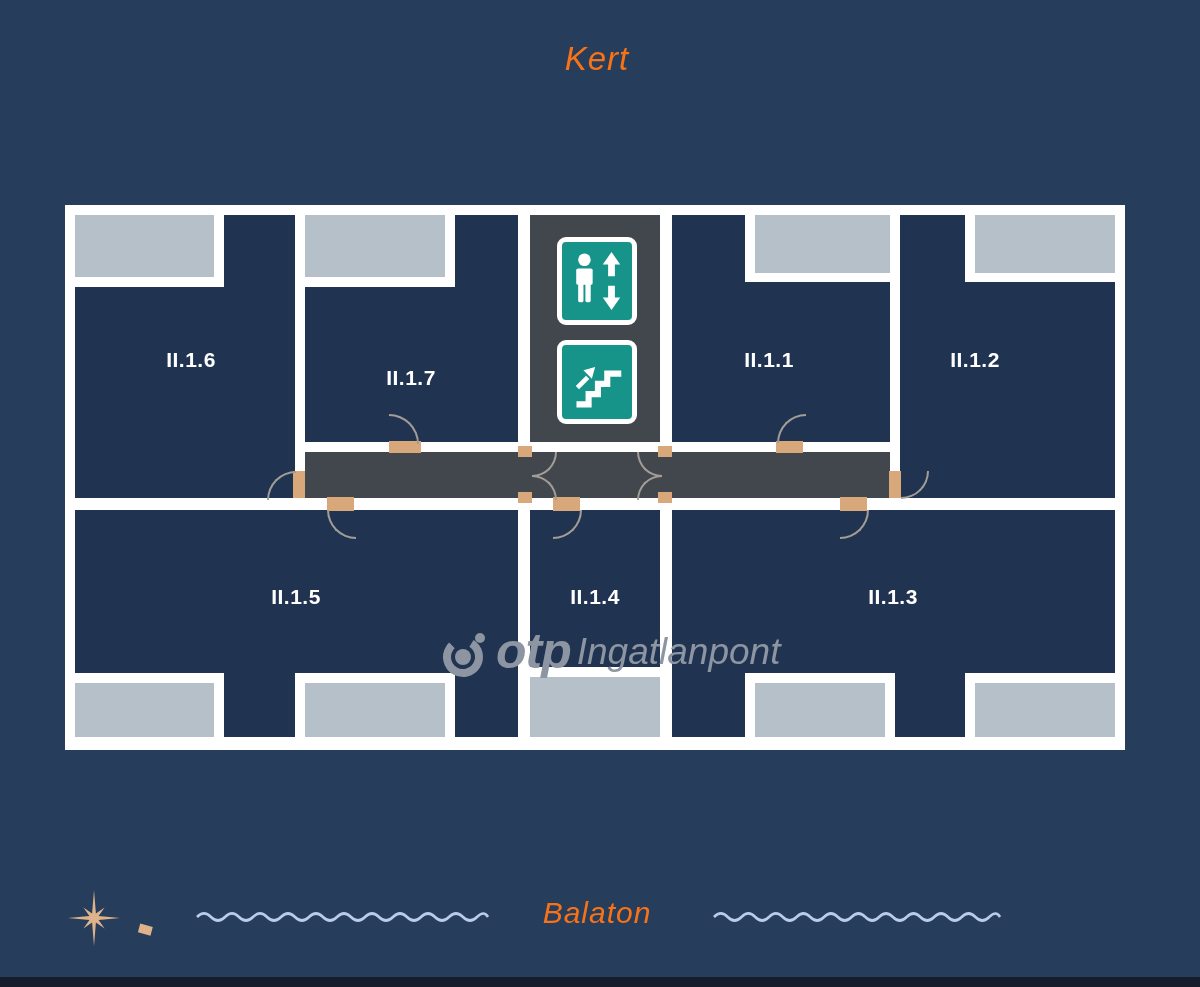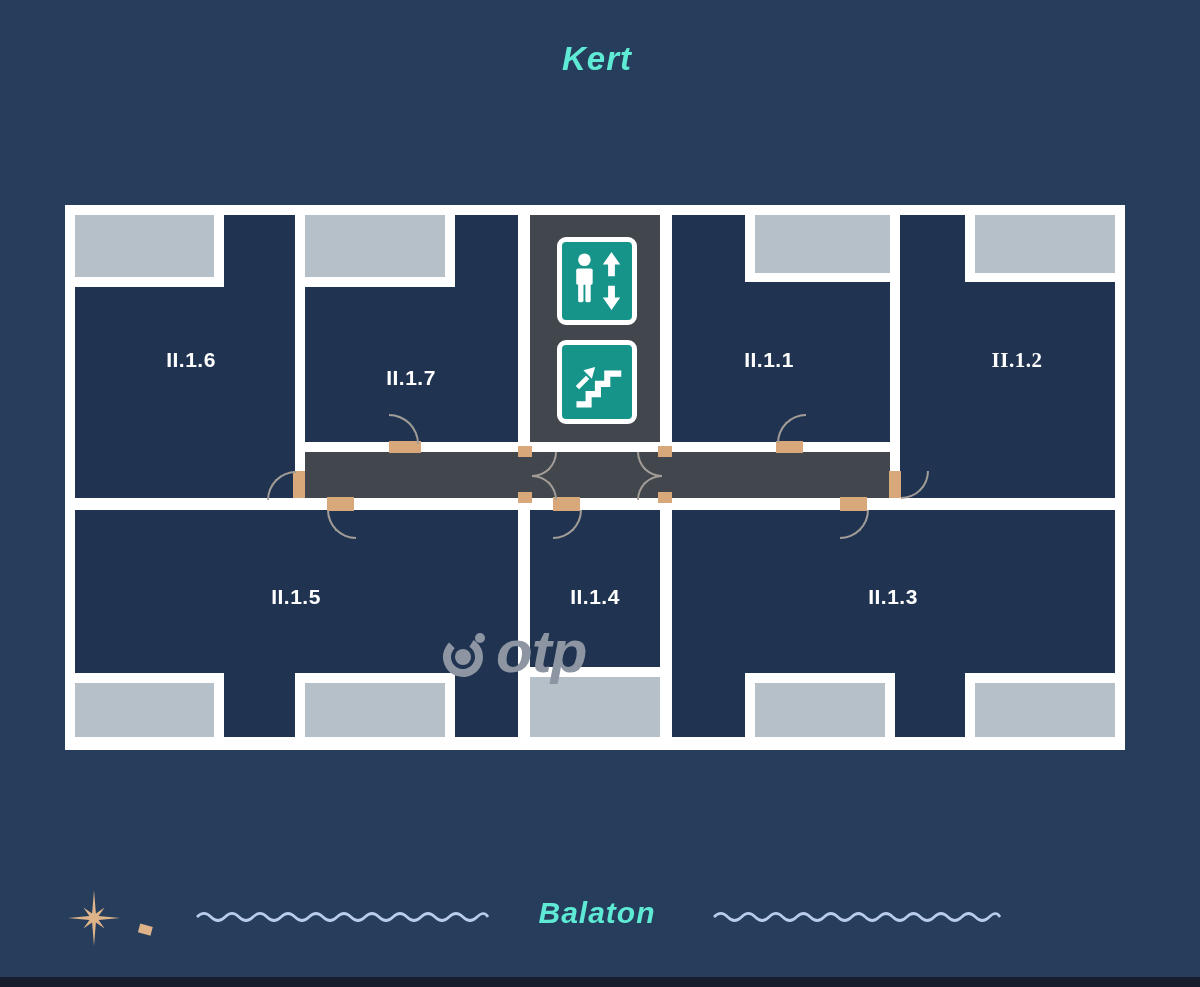--- a/index.html
+++ b/index.html
@@ -4,21 +4,21 @@
 <style>
   html,body{margin:0;padding:0;}
   body{
     width:1200px;height:987px;position:relative;overflow:hidden;
     background:#263d5c;
     font-family:"Liberation Sans", sans-serif;
   }
   .abs{position:absolute;}
   
   .caption{
-    position:absolute;color:#5eead4;font-weight:bold;font-style:italic;
+    position:absolute;color:#f97316;font-weight:normal;font-style:italic;
     white-space:nowrap;transform:translateX(-50%);
   }
   #kert{left:597px;top:40px;font-size:33px;letter-spacing:1px;}
   #balaton{left:597px;top:896px;font-size:30px;letter-spacing:1px;}
   
   #plan{
     position:absolute;left:65px;top:205px;width:1060px;height:545px;
     background:#ffffff;
   }
   .room-bg{position:absolute;background:#203451;}
@@ -38,21 +38,21 @@
   .sign{
     position:absolute;background:#17948a;border:5px solid #ffffff;
     border-radius:9px;box-sizing:border-box;
     display:flex;align-items:center;justify-content:center;
   }
   
   #watermark{
     position:absolute;left:440px;top:628px;height:52px;
     display:flex;align-items:center;color:#8d95a2;white-space:nowrap;
   }
-  #watermark .brand{font-size:60px;font-weight:bold;font-style:italic;margin:0 6px 6px 6px;letter-spacing:-1px;text-align:right;}
+  #watermark .brand{font-size:50px;font-weight:bold;font-style:italic;margin:0 6px 6px 6px;letter-spacing:-1px;text-align:right;}
   #watermark .suffix{font-size:37px;font-style:italic;margin-bottom:4px;letter-spacing:0;}
   
   #bottom-bar{position:absolute;left:0;top:977px;width:1200px;height:10px;background:#161e2e;}
 </style>
 </head>
 <body>
 
 <div id="kert" class="caption">Kert</div>
 
 <div id="plan">
@@ -136,21 +136,21 @@
   <div class="arc arc-tr" style="left:467px;top:270px;width:23px;height:23px;"></div>
 
   <div class="door" style="left:593px;top:241px;width:14px;height:11px;"></div>
   <div class="door" style="left:593px;top:287px;width:14px;height:11px;"></div>
   <div class="arc arc-bl" style="left:572px;top:247px;width:23px;height:23px;"></div>
   <div class="arc arc-tl" style="left:572px;top:270px;width:23px;height:23px;"></div>
 
   <div class="unit-label" style="left:126px;top:155px;">II.1.6</div>
   <div class="unit-label" style="left:346px;top:173px;">II.1.7</div>
   <div class="unit-label" style="left:704px;top:155px;">II.1.1</div>
-  <div class="unit-label" style="left:952px;top:155px;font-family:Liberation Serif, serif;">II.1.2</div>
+  <div class="unit-label" style="left:910px;top:155px;">II.1.2</div>
   <div class="unit-label" style="left:231px;top:392px;">II.1.5</div>
   <div class="unit-label" style="left:530px;top:392px;">II.1.4</div>
   <div class="unit-label" style="left:828px;top:392px;">II.1.3</div>
 
   <div class="sign" style="left:492px;top:32px;width:80px;height:88px;">
     <svg width="58" height="64" viewBox="0 0 60 64">
       <g fill="#ffffff">
         <circle cx="17" cy="10" r="6.5"></circle>
         <rect x="8.5" y="19" width="17" height="17" rx="2"></rect>
         <rect x="10.5" y="34" width="5.5" height="20" rx="1.5"></rect>
@@ -170,20 +170,21 @@
   </div>
 </div>
 
 <div id="watermark">
   <svg width="50" height="52" viewBox="0 0 48 52">
     <circle cx="22" cy="29" r="16" fill="none" stroke="#8d95a2" stroke-width="8" stroke-dasharray="79 22" transform="rotate(-58 22 29)"></circle>
     <circle cx="39" cy="10" r="5" fill="#8d95a2"></circle>
     <circle cx="22" cy="29" r="8" fill="#8d95a2"></circle>
   </svg>
   <span class="brand">otp</span>
+  <span class="suffix">Ingatlanpont</span>
 </div>
 
 <svg class="abs" style="left:62px;top:882px;" width="100" height="70" viewBox="0 0 100 70">
   <polygon fill="#dfb38a" points="32,8 33.9,31.4 42.6,25.4 36.6,34.1 58,36 36.6,37.9 42.6,46.6 33.9,40.6 32,64 30.1,40.6 21.4,46.6 27.4,37.9 6,36 27.4,34.1 21.4,25.4 30.1,31.4"></polygon>
   <rect x="77" y="43" width="13" height="9" fill="#dfb38a" transform="rotate(15 83 47)"></rect>
 </svg>
 
 <svg class="abs" style="left:195px;top:908px;" width="295" height="18" viewBox="0 0 295 18" preserveAspectRatio="none">
   <path d="M2,9 Q9,2 16,9 T30,9 T44,9 T58,9 T72,9 T86,9 T100,9 T114,9 T128,9 T142,9 T156,9 T170,9 T184,9 T198,9 T212,9 T226,9 T240,9 T254,9 T268,9 T282,9 T293,9" fill="none" stroke="#b9cce9" stroke-width="2.6"></path>
 </svg>

